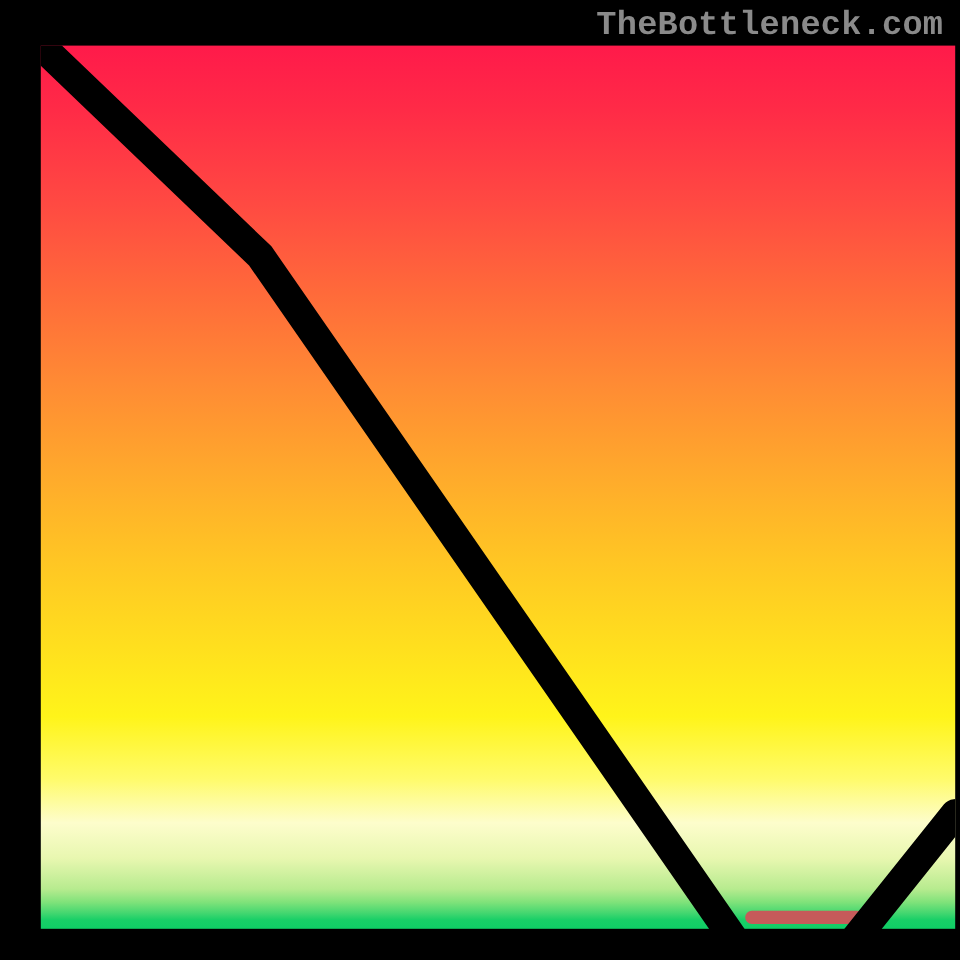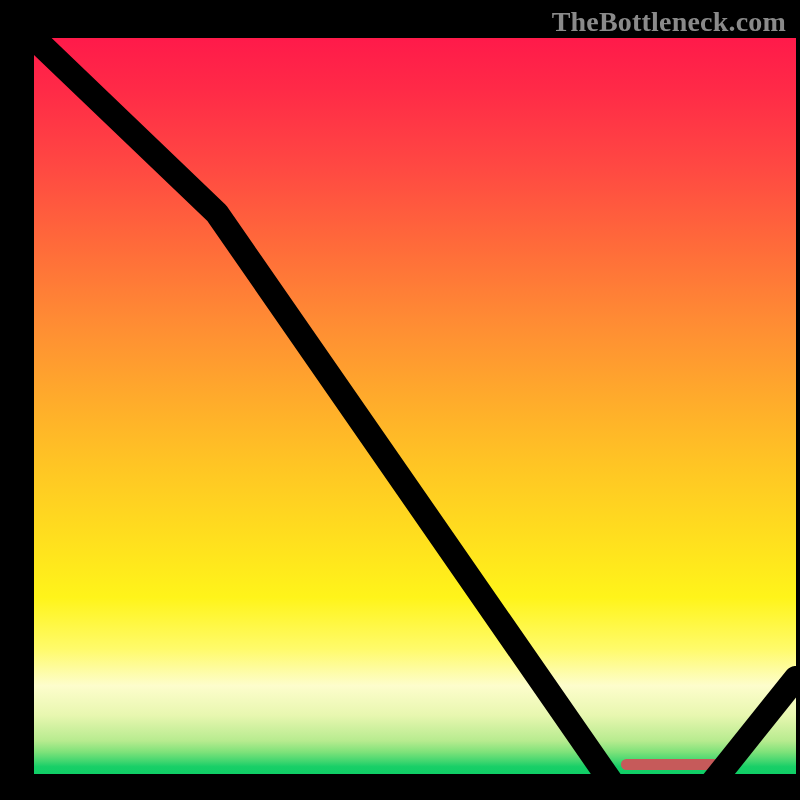--- a/index.html
+++ b/index.html
@@ -7,21 +7,21 @@
   .wrap {
     position: relative;
     width: 800px;
     height: 800px;
     background: #000;
   }
   .watermark {
     position: absolute;
     top: 6px;
     right: 14px;
-    font-family: Liberation Serif, serif;
+    font-family: Liberation Mono, monospace;
     font-size: 28px;
     font-weight: 600;
     color: #8a8a8a;
     letter-spacing: 0.2px;
     z-index: 5;
   }
   .plot {
     position: absolute;
     left: 34px;
     top: 38px;

